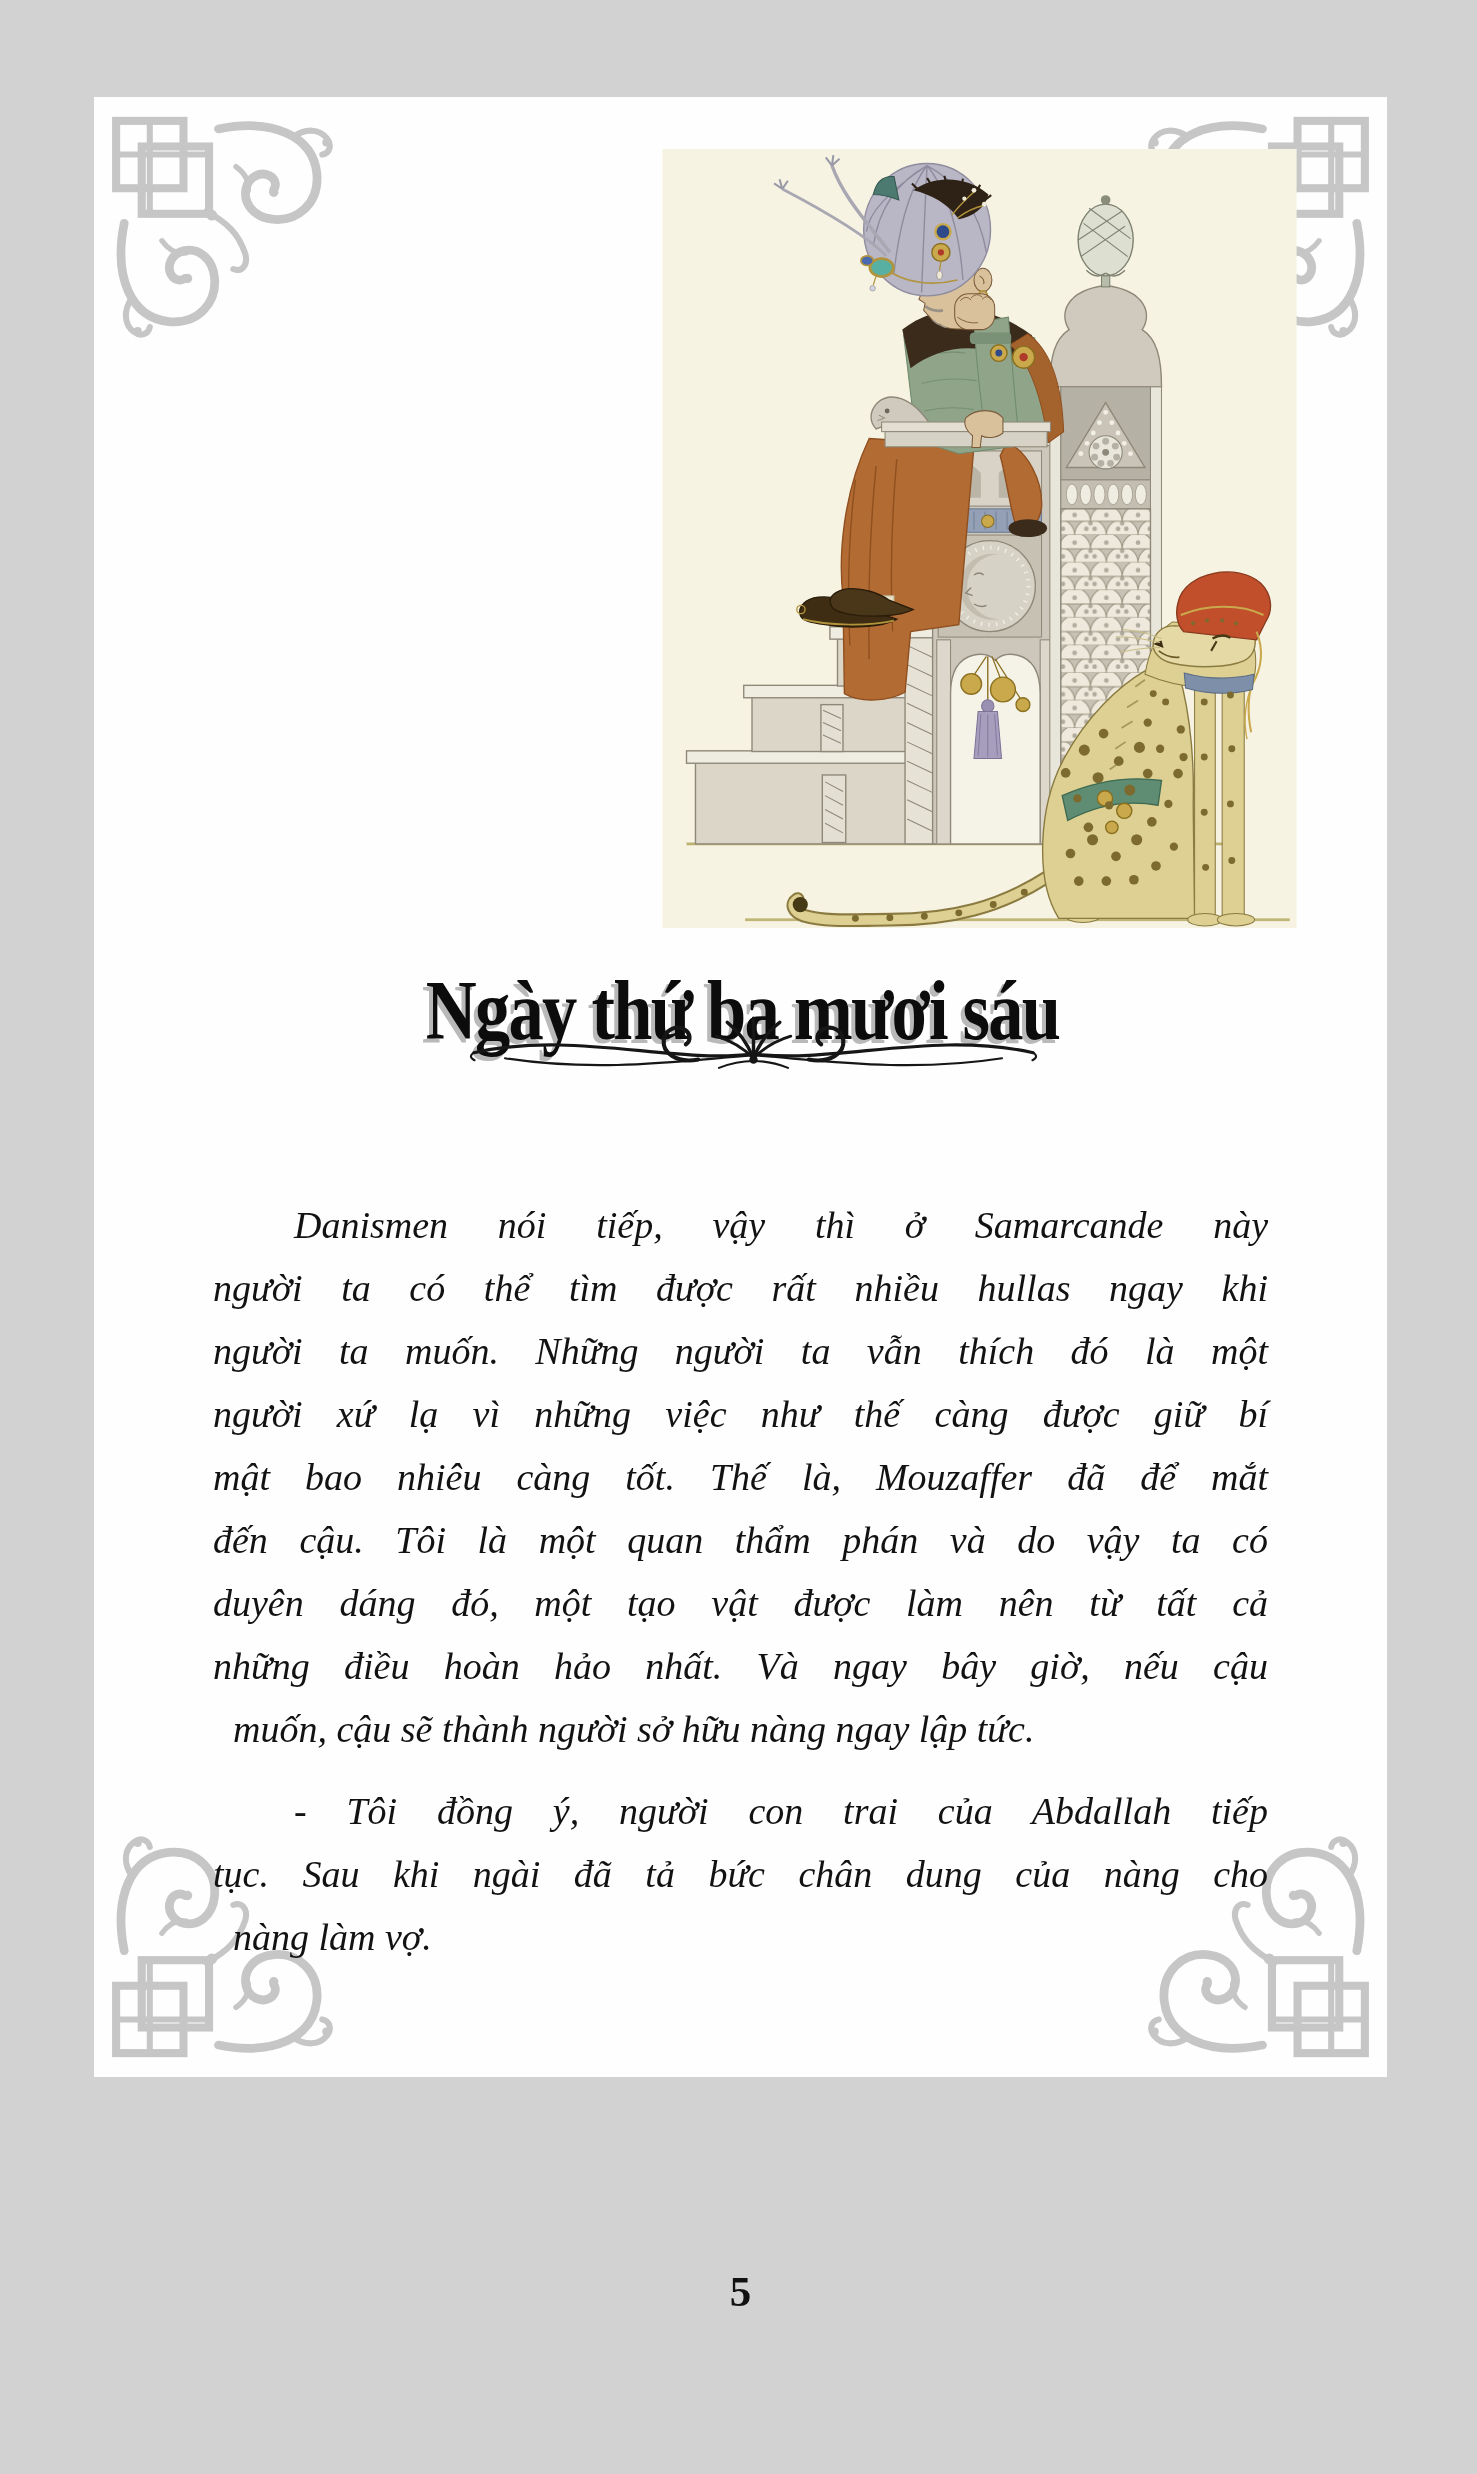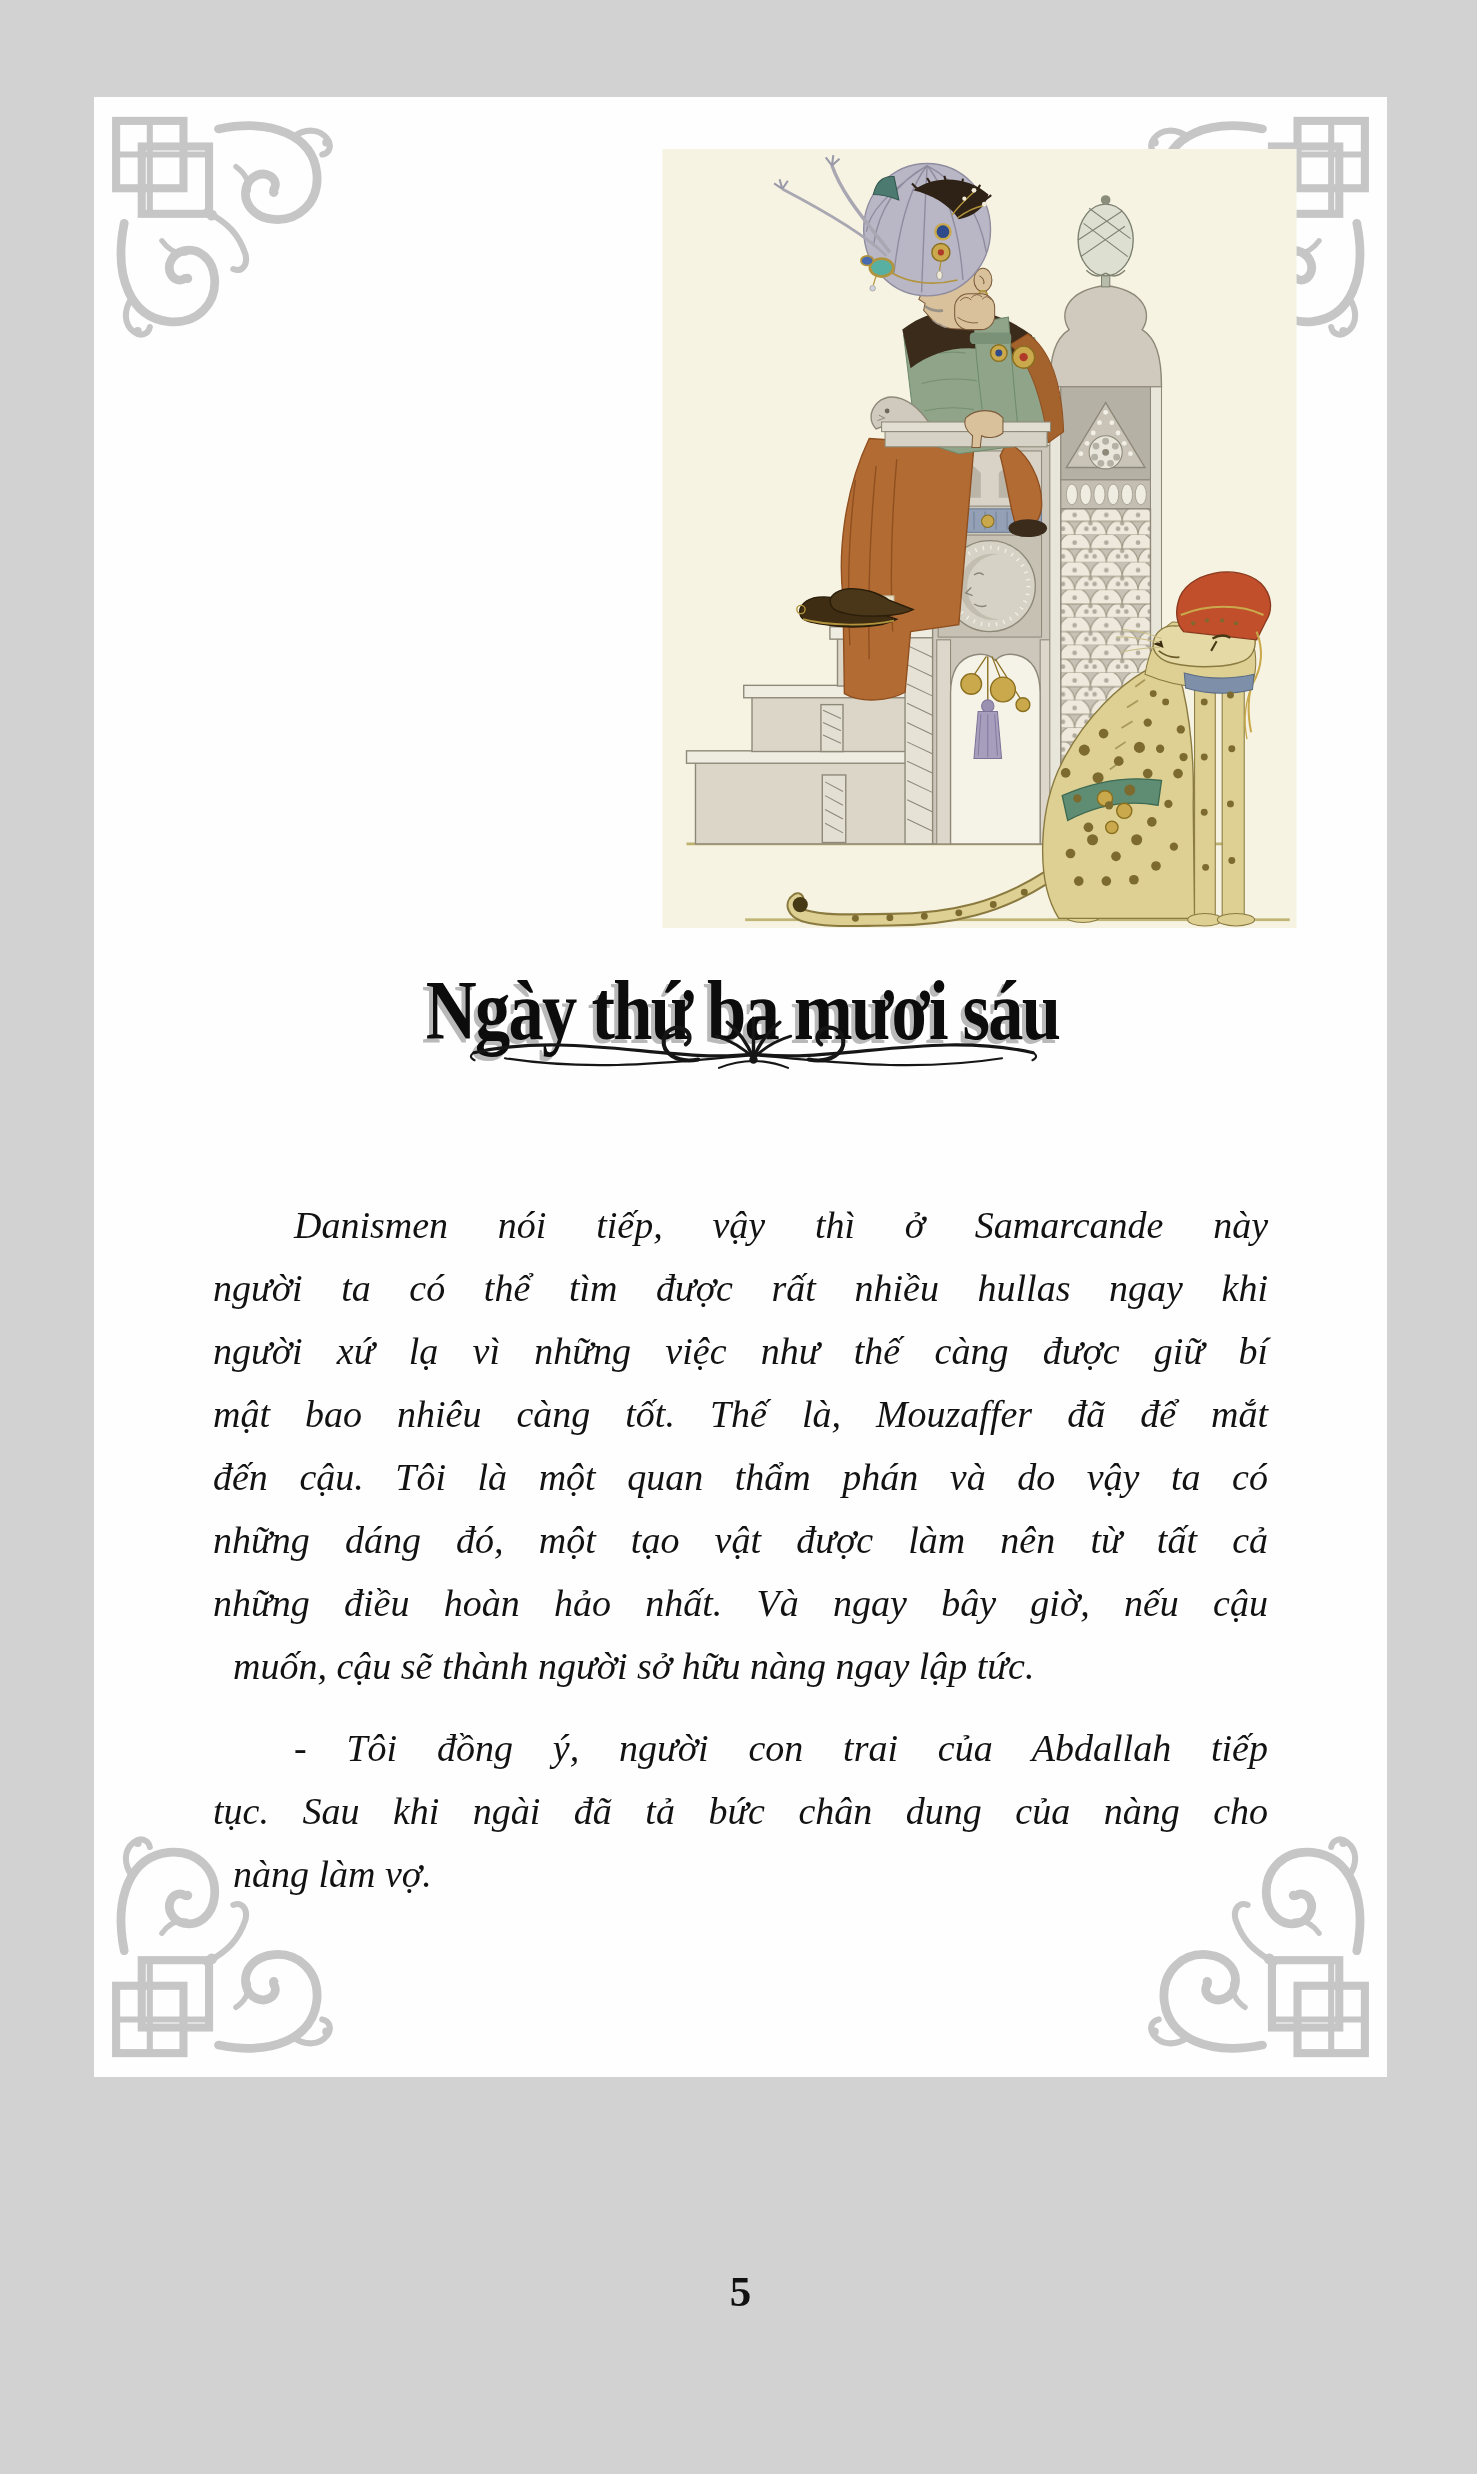--- a/index.html
+++ b/index.html
@@ -384,24 +384,25 @@
         <path d="M420 64 C436 48 454 38 474 32" stroke-width="4"></path>
       </g>
       <circle cx="420" cy="66" r="6" fill="#161616"></circle>
     </svg>
   </div>
 
   <div class="body-text">
       <div class="para">
         <div class="line first">Danismen nói tiếp, vậy thì ở Samarcande này</div>
         <div class="line">người ta có thể tìm được rất nhiều hullas ngay khi</div>
+        <div class="line">người ta muốn. Những người ta vẫn thích đó là một</div>
         <div class="line">người xứ lạ vì những việc như thế càng được giữ bí</div>
         <div class="line">mật bao nhiêu càng tốt. Thế là, Mouzaffer đã để mắt</div>
         <div class="line">đến cậu. Tôi là một quan thẩm phán và do vậy ta có</div>
-        <div class="line">những dáng đó, một tạo vật được làm nên từ tất cả</div>
+        <div class="line">duyên dáng đó, một tạo vật được làm nên từ tất cả</div>
         <div class="line">những điều hoàn hảo nhất. Và ngay bây giờ, nếu cậu</div>
         <div class="line last">muốn, cậu sẽ thành người sở hữu nàng ngay lập tức.</div>
       </div>
       <div class="para">
         <div class="line first">- Tôi đồng ý, người con trai của Abdallah tiếp</div>
         <div class="line">tục. Sau khi ngài đã tả bức chân dung của nàng cho</div>
         <div class="line last">nàng làm vợ.</div>
       </div>
     </div>
 

